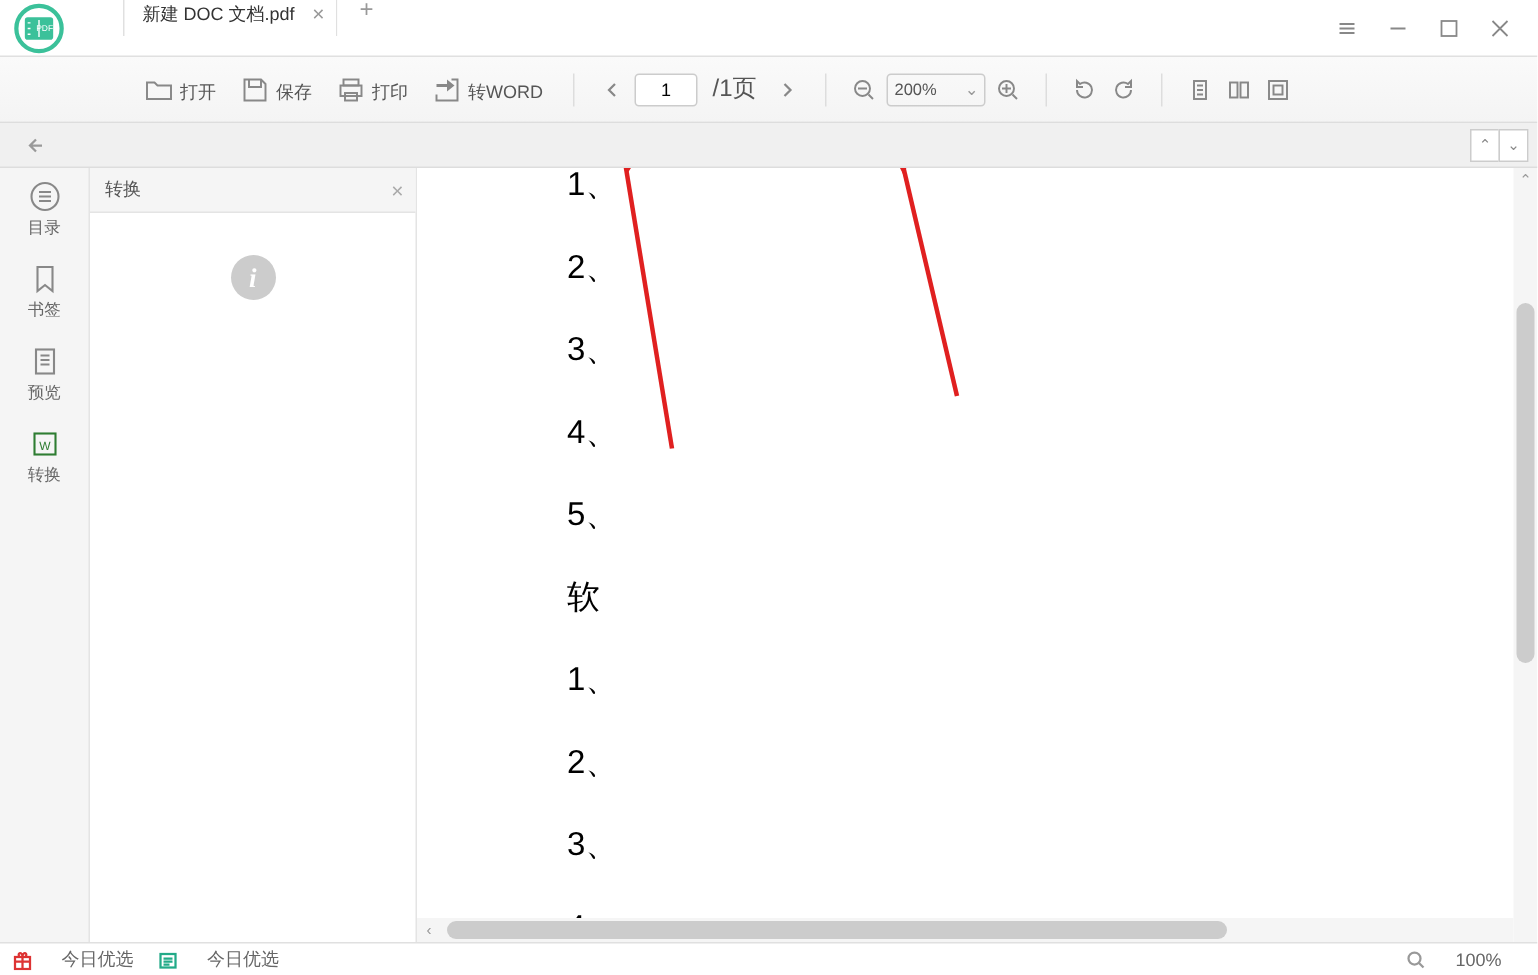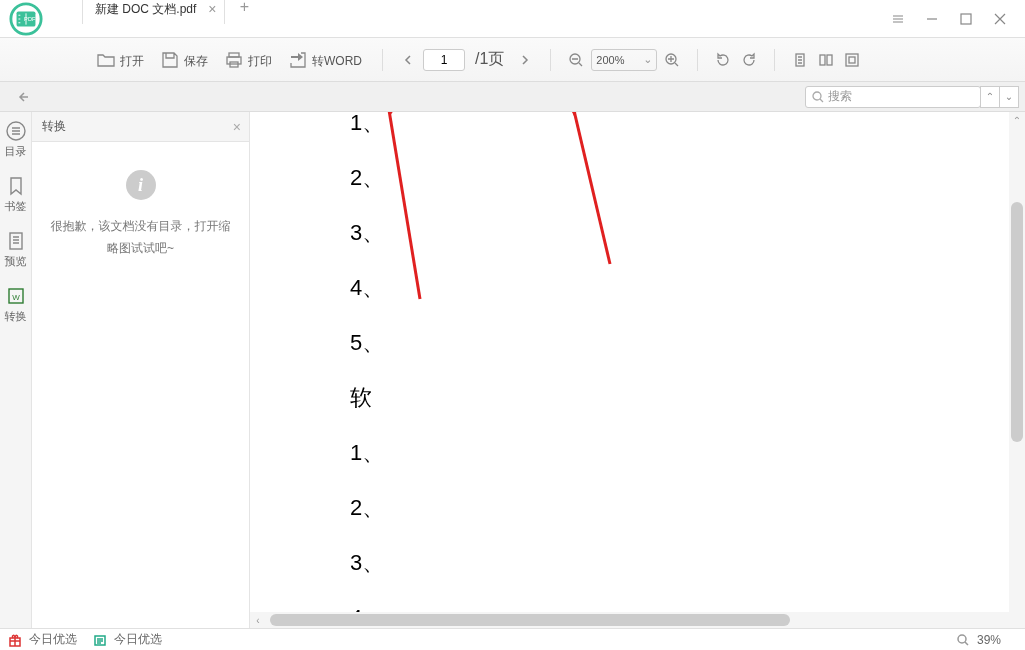--- a/index.html
+++ b/index.html
@@ -26,21 +26,21 @@
 .zoom-select { width: 66px; height: 22px; border: 1px solid #ccc; border-radius: 3px; font-size: 11px; padding: 0 4px; color: #555; position: relative; display: flex; align-items: center; }
 .zoom-select::after { content: "⌄"; position: absolute; right: 4px; color: #999; }
 .spacer { flex: 1; }
 
 .search-row { height: 30px; background: #f0f0f0; border-bottom: 1px solid #ddd; display: flex; align-items: center; padding: 0 6px; }
 .collapse-btn { width: 34px; height: 30px; display: flex; align-items: center; justify-content: center; color: #999; }
 .search-box { width: 176px; height: 22px; border: 1px solid #ccc; border-radius: 3px; background: #fff; display: flex; align-items: center; padding: 0 6px; font-size: 12px; color: #999; gap: 4px; }
 .search-nav { width: 20px; height: 22px; border: 1px solid #ccc; background: #fff; display: flex; align-items: center; justify-content: center; color: #888; font-size: 10px; margin-left: -1px; }
 
 .main { display: flex; height: calc(650px - 38px - 44px - 30px - 22px); }
-.icon-rail { width: 32px; background: #f5f5f5; border-right: 1px solid #e4e4e4; display: flex; flex-direction: column; align-items: center; padding-top: 8px; gap: 16px; }
+.icon-rail { width: 60px; background: #f5f5f5; border-right: 1px solid #e4e4e4; display: flex; flex-direction: column; align-items: center; padding-top: 8px; gap: 16px; }
 .rail-item { display: flex; flex-direction: column; align-items: center; gap: 2px; font-size: 11px; color: #666; }
 .rail-item svg { width: 22px; height: 22px; stroke: #888; fill: none; stroke-width: 1.4; }
 .rail-item.green svg { stroke: #2e7d32; fill: none; }
 
 .side-panel { width: 218px; background: #fff; border-right: 1px solid #e4e4e4; display: flex; flex-direction: column; }
 .panel-header { height: 30px; background: #f5f5f5; border-bottom: 1px solid #e4e4e4; display: flex; align-items: center; padding: 0 10px; font-size: 12px; color: #555; position: relative; }
 .panel-header .close { position: absolute; right: 8px; color: #aaa; font-size: 14px; }
 .panel-body { flex: 1; display: flex; flex-direction: column; align-items: center; padding: 28px 18px; text-align: center; }
 .info-icon { width: 30px; height: 30px; border-radius: 50%; background: #ccc; color: #fff; font-size: 18px; font-weight: bold; display: flex; align-items: center; justify-content: center; font-style: italic; font-family: Georgia, serif; margin-bottom: 16px; }
 .panel-msg { font-size: 12px; color: #777; line-height: 1.8; }
@@ -51,21 +51,21 @@
 .doc-line:first-child { margin-top: 0; }
 .doc-scroll-h { position: absolute; left: 0; bottom: 0; height: 16px; width: calc(100% - 16px); background: #f5f5f5; }
 .doc-scroll-h .arrow-l { position: absolute; left: 2px; top: 2px; width: 12px; height: 12px; color: #999; font-size: 10px; display: flex; align-items: center; justify-content: center; }
 .doc-scroll-h .thumb { position: absolute; top: 2px; height: 12px; background: #ccc; border-radius: 6px; }
 .doc-scroll-right { position: absolute; right: 0; width: 16px; background: #f5f5f5; }
 .doc-scroll-right .up { position: absolute; top: 2px; left: 2px; width: 12px; height: 12px; color: #999; font-size: 10px; display: flex; align-items: center; justify-content: center; }
 
 .red-arrow { position: absolute; pointer-events: none; }
 
 .statusbar { height: 22px; border-top: 1px solid #e0e0e0; display: flex; align-items: center; font-size: 12px; color: #666; padding: 0 8px; }
-.status-item { display: flex; align-items: center; gap: 7px; margin-right: 16px; }
+.status-item { display: flex; align-items: center; gap: 19px; margin-right: 16px; }
 .status-item.gift svg { stroke: #d33; }
 .status-item.news svg { stroke: #2a8; }
 .status-item svg { width: 14px; height: 14px; fill: none; stroke-width: 1.5; }
 </style>
 </head>
 <body>
 
 <div class="titlebar">
   <div class="app-logo">
     <svg viewBox="0 0 36 36">
@@ -195,27 +195,20 @@
     </div>
 </div>
 
 <div class="search-row">
   <div class="collapse-btn">
       <svg width="12" height="12" viewBox="0 0 12 12" fill="none" stroke="#999" stroke-width="1.5">
         <path d="M7 2L3 6l4 4M3 6h8"></path>
       </svg>
     </div>
   <div class="spacer"></div>
-  <div class="search-box">
-    <svg width="12" height="12" viewBox="0 0 12 12" fill="none" stroke="#aaa" stroke-width="1.3">
-        <circle cx="5" cy="5" r="4"></circle>
-        <path d="M8 8l3 3"></path>
-      </svg>
-    <span>搜索</span>
-  </div>
   <div class="search-nav">⌃</div>
   <div class="search-nav">⌄</div>
 </div>
 
 <div class="main">
   <div class="icon-rail">
     <div class="rail-item">
       <svg viewBox="0 0 22 22">
           <circle cx="11" cy="11" r="9"></circle>
           <path d="M7 8h8M7 11h8M7 14h8"></path>
@@ -244,21 +237,20 @@
     </div>
   </div>
 
   <div class="side-panel">
     <div class="panel-header">
       <span>转换</span>
       <span class="close">×</span>
     </div>
     <div class="panel-body">
       <div class="info-icon">i</div>
-      <div class="panel-msg">很抱歉，该文档没有目录，打开缩略图试试吧~</div>
     </div>
   </div>
 
   <div class="doc-area">
     <div class="doc-content" id="doc-content">
         <div class="doc-line">1、</div>
         <div class="doc-line">2、</div>
         <div class="doc-line">3、</div>
         <div class="doc-line">4、</div>
         <div class="doc-line">5、</div>
@@ -303,15 +295,15 @@
         <path d="M4 6h6M4 8h6M4 10h4"></path>
       </svg>
     <span>今日优选</span>
   </div>
   <div class="spacer"></div>
   <div class="status-item">
     <svg viewBox="0 0 14 14" stroke="#999">
         <circle cx="6" cy="6" r="4"></circle>
         <path d="M9 9l3 3"></path>
       </svg>
-    <span>39%</span>
+    <span>100%</span>
   </div>
 </div>
 
 </body></html>

